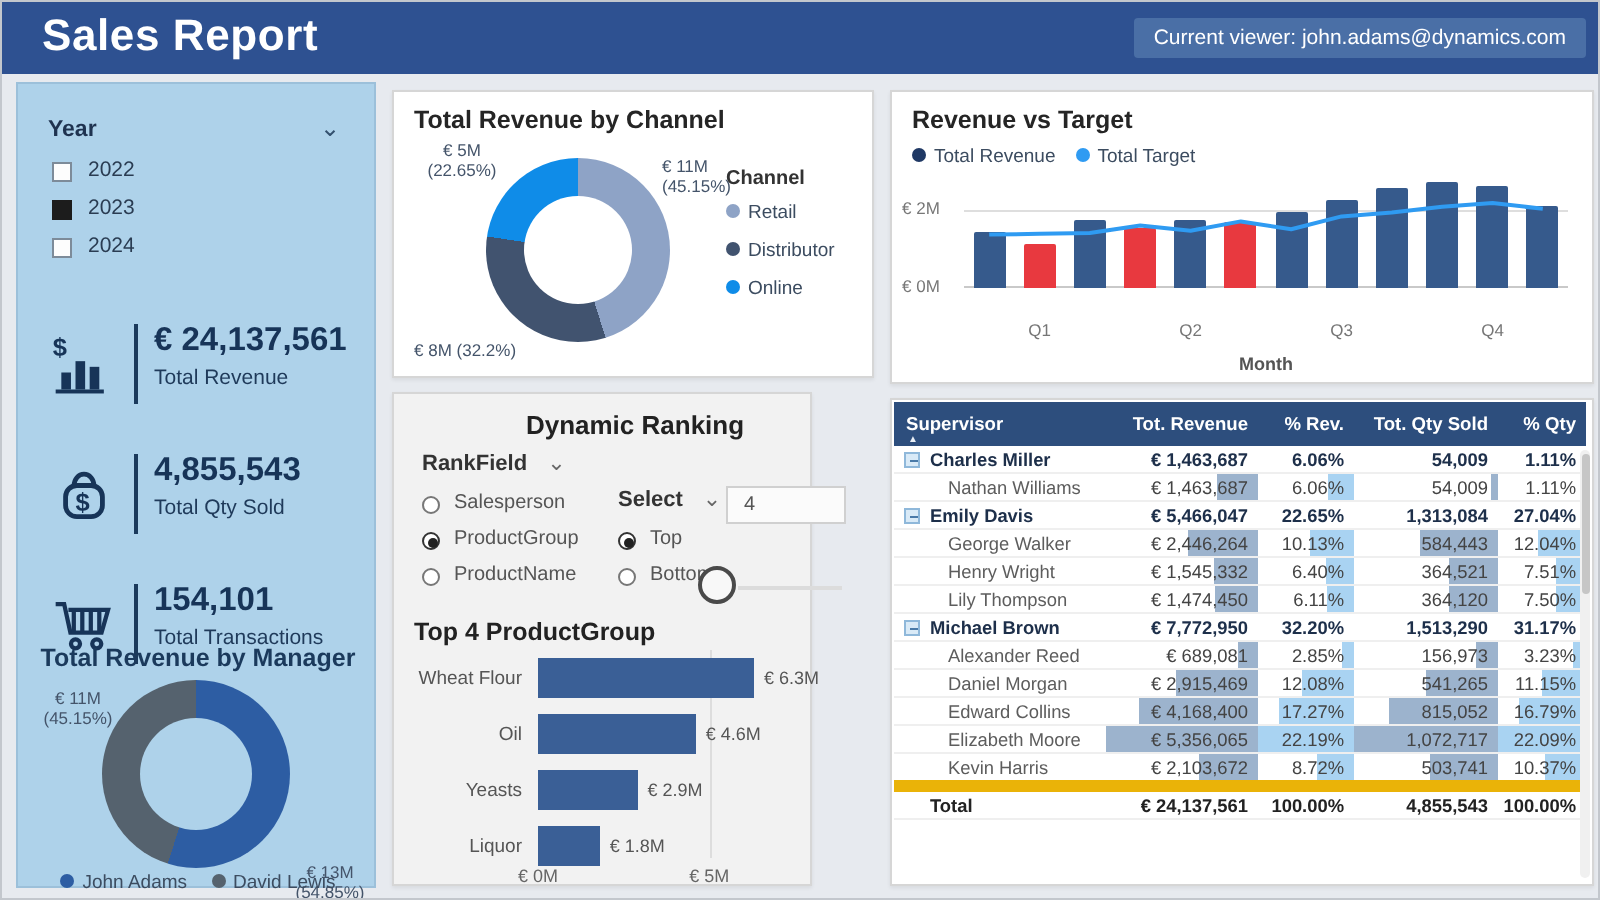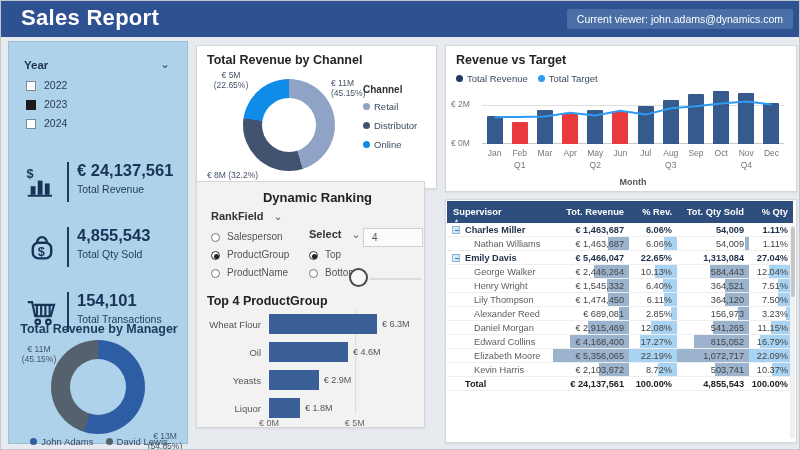--- a/index.html
+++ b/index.html
@@ -53,21 +53,21 @@
   #rvt-plot { position:absolute; left:36px; top:40px; width:302px; height:58px; }
   .rvt-grid { position:absolute; left:0; width:302px; height:1px; background:#dedede; }
   .rvt-base { position:absolute; left:0; bottom:0; width:302px; height:1px; background:#c9c9c9; }
   .rvt-bar { position:absolute; bottom:0; width:16px; border-radius:1px 1px 0 0; }
   .ytick { position:absolute; left:5px; font-size:8.5px; color:#777; }
   .xrow { position:absolute; left:36px; width:302px; display:flex; }
   .xrow div { flex:1; text-align:center; font-size:8.5px; color:#767676; }
   .xlabel-month { position:absolute; left:36px; top:131px; width:302px; text-align:center; font-size:9px; color:#555; font-weight:bold; }
 
   
-  .card-rank { left:195px; top:180px; width:229px; height:247px; background:#f2f2f2; }
+  .card-rank { left:195px; top:195px; width:210px; height:247px; background:#f2f2f2; }
   .rank-title { position:absolute; left:0; top:8px; width:241px; text-align:center; font-size:13px; font-weight:bold; color:#222; }
   .fld-label { position:absolute; font-size:11px; font-weight:bold; color:#333; }
   .fld-label .chev { font-weight:normal; color:#666; margin-left:10px; font-size:11px; }
   .rad-row { position:relative; height:18px;text-align:center; }
   .rad { position:absolute; left:0; top:3px; width:9px; height:9px; border:1px solid #777; border-radius:50%; background:#fff; }
   .rad.on { border-color:#333; }
   .rad.on::after { content:""; position:absolute; left:2px; top:2px; width:5px; height:5px; border-radius:50%; background:#222; }
   .rad-label { position:absolute; left:16px; top:1px; font-size:10px; color:#555; }
   #rank-options { position:absolute; left:14px; top:48px; width:100px; }
   #select-options { position:absolute; left:112px; top:66px; width:80px; }
@@ -88,21 +88,21 @@
   table { border-collapse:collapse; table-layout:fixed; width:346px; margin:1px; }
   th { background:#2d4e7d; color:#fff; font-size:9.3px; text-align:right; padding:3px 5px 4px 2px; font-weight:bold; position:relative; height:22px; }
   th.first { text-align:left; padding-left:6px; }
   .sort-arrow { position:absolute; left:7px; bottom:0px; font-size:5px; color:#e8eef6; }
   td { font-size:9.2px; color:#444; text-align:right; padding:1.5px 5px 1.5px 2px; border-bottom:1px solid #efefef; height:11.2px; white-space:nowrap; overflow:hidden; }
   td.name { text-align:left; position:relative; }
   tr.parent td { color:#1d2f4a; font-weight:bold; }
   tr.parent td.name { padding-left:18px; }
   tr.child td.name { padding-left:27px; color:#5d5d5d; }
   tr.child td { font-weight:normal; }
-  tr.total td { font-weight:bold; color:#222; border-top:1px solid #eab308; }
+  tr.total td { font-weight:bold; color:#222; border-top:6px solid #eab308; }
   tr.total td.name { padding-left:18px; }
   .expand-box { position:absolute; left:5px; top:3px; width:8px; height:8px; background:#d9eaf7; border:1px solid #8fb8da; }
   .expand-box::after { content:""; position:absolute; left:1.5px; top:3px; width:4px; height:1px; background:#4a7aa8; }
   .tbl-scroll { position:absolute; right:1px; top:25px; bottom:3px; width:5px; background:#f0f0f0; border-radius:3px; }
   .tbl-thumb { position:absolute; top:2px; left:0.5px; width:4px; height:70px; background:#c6c6c6; border-radius:2px; }
 
   .chev { font-family:"DejaVu Sans", sans-serif; }
   svg { display:block; }
 </style>
 </head>
@@ -245,34 +245,20 @@
         <div class="rvt-bar" style="left: 155.6px; height: 37.7px; background: rgb(54, 90, 140);"></div>
         <div class="rvt-bar" style="left: 180.8px; height: 44.5px; background: rgb(54, 90, 140);"></div>
         <div class="rvt-bar" style="left: 205.9px; height: 50.3px; background: rgb(54, 90, 140);"></div>
         <div class="rvt-bar" style="left: 231.1px; height: 53.2px; background: rgb(54, 90, 140);"></div>
         <div class="rvt-bar" style="left: 256.3px; height: 51.2px; background: rgb(54, 90, 140);"></div>
         <div class="rvt-bar" style="left: 281.4px; height: 40.6px; background: rgb(54, 90, 140);"></div>
         <svg width="302" height="58" style="position: absolute; left: 0px; top: 0px; overflow: visible;">
           <polyline points="12.6,31.3 37.8,30.9 62.9,30.5 88.1,26.7 113.3,29.4 138.4,24.7 163.6,28.6 188.8,22.2 213.9,20.3 239.1,17.4 264.3,15.5 289.4,18.4" fill="none" stroke="#2f9bf2" stroke-width="2" stroke-linejoin="round"></polyline>
         </svg>
       </div>
-    <div class="xrow" id="rvt-months" style="top:102px;">
-        <div>Jan</div>
-        <div>Feb</div>
-        <div>Mar</div>
-        <div>Apr</div>
-        <div>May</div>
-        <div>Jun</div>
-        <div>Jul</div>
-        <div>Aug</div>
-        <div>Sep</div>
-        <div>Oct</div>
-        <div>Nov</div>
-        <div>Dec</div>
-      </div>
     <div class="xrow" id="rvt-quarters" style="top:114px;">
         <div></div>
         <div>Q1</div>
         <div></div>
         <div></div>
         <div>Q2</div>
         <div></div>
         <div></div>
         <div>Q3</div>
         <div></div>
@@ -393,20 +379,27 @@
             <td style="background: linear-gradient(to left, rgb(156, 179, 205) 34%, transparent 34%);">364,521</td>
             <td style="background: linear-gradient(to left, rgb(169, 211, 242) 34%, transparent 34%);">7.51%</td>
           </tr>
           <tr class="child">
             <td class="name"><span>Lily Thompson</span></td>
             <td style="background: linear-gradient(to left, rgb(156, 179, 205) 28%, transparent 28%);">€ 1,474,450</td>
             <td style="background: linear-gradient(to left, rgb(169, 211, 242) 28%, transparent 28%);">6.11%</td>
             <td style="background: linear-gradient(to left, rgb(156, 179, 205) 34%, transparent 34%);">364,120</td>
             <td style="background: linear-gradient(to left, rgb(169, 211, 242) 34%, transparent 34%);">7.50%</td>
           </tr>
+          <tr class="parent">
+            <td class="name"><span class="expand-box"></span><span>Michael Brown</span></td>
+            <td>€ 7,772,950</td>
+            <td>32.20%</td>
+            <td>1,513,290</td>
+            <td>31.17%</td>
+          </tr>
           <tr class="child">
             <td class="name"><span>Alexander Reed</span></td>
             <td style="background: linear-gradient(to left, rgb(156, 179, 205) 13%, transparent 13%);">€ 689,081</td>
             <td style="background: linear-gradient(to left, rgb(169, 211, 242) 13%, transparent 13%);">2.85%</td>
             <td style="background: linear-gradient(to left, rgb(156, 179, 205) 15%, transparent 15%);">156,973</td>
             <td style="background: linear-gradient(to left, rgb(169, 211, 242) 15%, transparent 15%);">3.23%</td>
           </tr>
           <tr class="child">
             <td class="name"><span>Daniel Morgan</span></td>
             <td style="background: linear-gradient(to left, rgb(156, 179, 205) 54%, transparent 54%);">€ 2,915,469</td>

